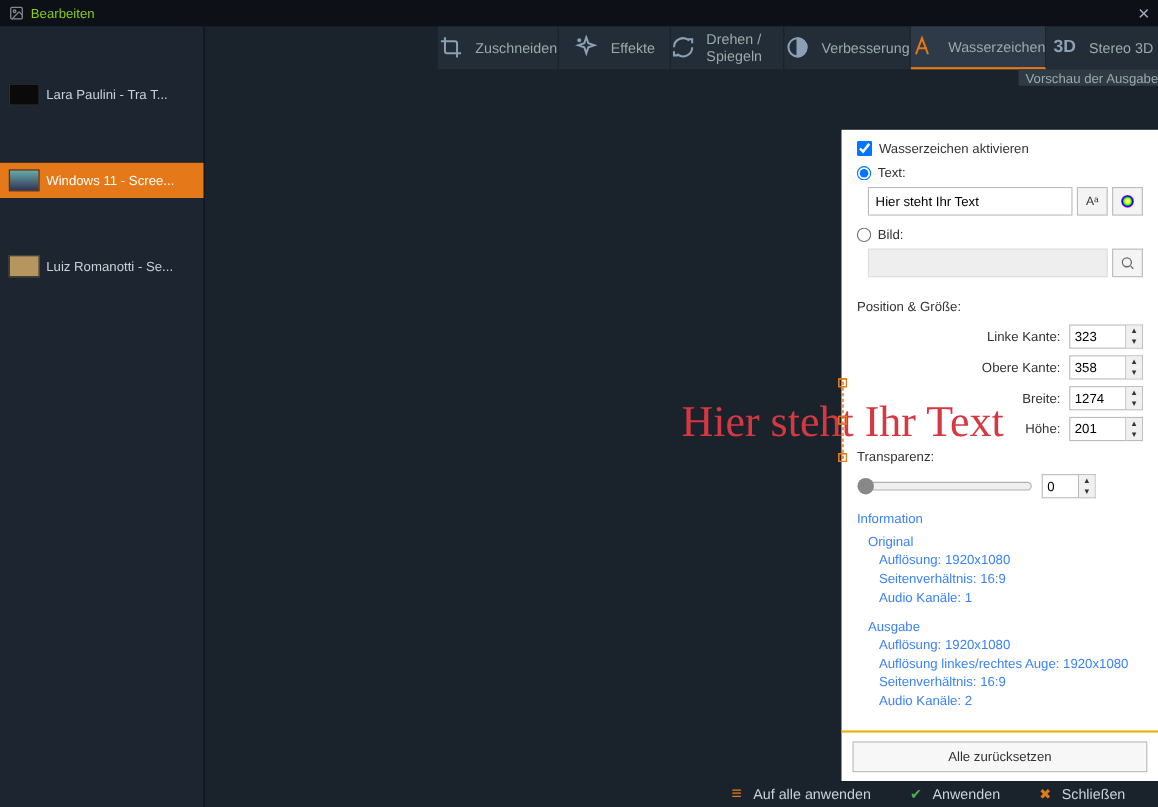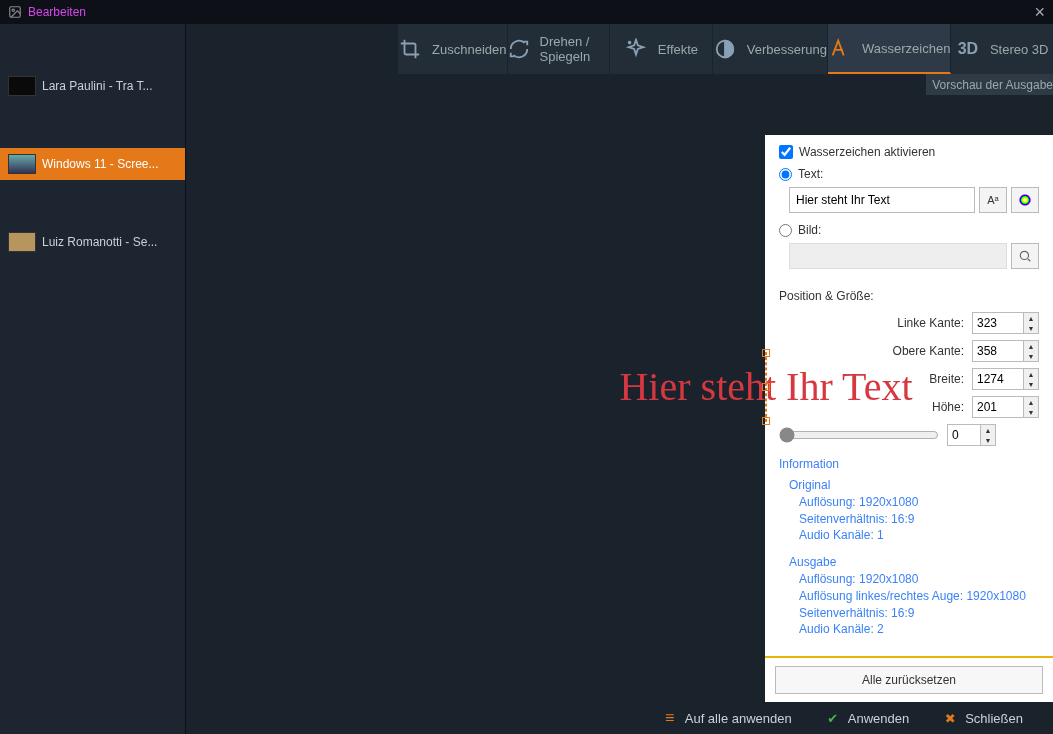--- a/index.html
+++ b/index.html
@@ -1,19 +1,19 @@
 <!DOCTYPE html>
 <html><head>
 <meta charset="utf-8">
 <style>
 * { margin: 0; padding: 0; box-sizing: border-box; font-family: "Segoe UI", Tahoma, sans-serif; }
 html, body { width: 1053px; height: 734px; overflow: hidden; background: #1a232c; color: #c9d1d9; font-size: 12px; }
 
 .titlebar { height: 24px; background: #0d1117; display: flex; align-items: center; justify-content: space-between; padding: 0 8px; }
-.titlebar .title { display: flex; align-items: center; gap: 6px; font-size: 12px; color: #d946ef; }
+.titlebar .title { display: flex; align-items: center; gap: 6px; font-size: 12px; color: #84cc16; }
 .titlebar .close { font-size: 18px; color: #aab; cursor: pointer; }
 
 .body { display: flex; height: calc(100% - 24px); }
 
 .sidebar { width: 186px; background: #1c2530; border-right: 1px solid #0d1117; }
 .file-item { display: flex; align-items: center; padding: 6px 8px; gap: 6px; cursor: pointer; margin-top: 46px; }
 .file-item .thumb { width: 28px; height: 20px; background: #000; border: 1px solid #333; }
 .file-item.sel0 .thumb { background: #0a0a0a; }
 .file-item.sel1 { background: #e57819; color: #fff; }
 .file-item.sel1 .thumb { background: linear-gradient(#6aa, #335); }
@@ -111,36 +111,36 @@
             <svg width="22" height="22" viewBox="0 0 24 24" fill="none" stroke="#8aa0b4" stroke-width="2">
               <path d="M6 2v14a2 2 0 0 0 2 2h14"></path>
               <path d="M18 22V8a2 2 0 0 0-2-2H2"></path>
             </svg>
           </span>
         <span>Zuschneiden</span>
       </div>
       <div class="tool">
         <span class="ic">
             <svg width="22" height="22" viewBox="0 0 24 24" fill="none" stroke="#8aa0b4" stroke-width="2">
+              <path d="M12 2l2 6 6 2-6 2-2 6-2-6-6-2 6-2z"></path>
+              <circle cx="5" cy="5" r="1" fill="#8aa0b4"></circle>
+            </svg>
+          </span>
+        <span>Effekte</span>
+      </div>
+      <div class="tool">
+        <span class="ic">
+            <svg width="22" height="22" viewBox="0 0 24 24" fill="none" stroke="#8aa0b4" stroke-width="2">
               <path d="M3 12a9 9 0 0 1 15-6.7"></path>
               <path d="M21 12a9 9 0 0 1-15 6.7"></path>
               <path d="M17 4h4v4"></path>
               <path d="M7 20H3v-4"></path>
             </svg>
           </span>
         <span>Drehen / Spiegeln</span>
-      </div>
-      <div class="tool">
-        <span class="ic">
-            <svg width="22" height="22" viewBox="0 0 24 24" fill="none" stroke="#8aa0b4" stroke-width="2">
-              <path d="M12 2l2 6 6 2-6 2-2 6-2-6-6-2 6-2z"></path>
-              <circle cx="5" cy="5" r="1" fill="#8aa0b4"></circle>
-            </svg>
-          </span>
-        <span>Effekte</span>
       </div>
       <div class="tool">
         <span class="ic">
             <svg width="22" height="22" viewBox="0 0 24 24" fill="none" stroke="#8aa0b4" stroke-width="2">
               <circle cx="12" cy="12" r="9"></circle>
               <path d="M12 3a9 9 0 0 1 0 18z" fill="#8aa0b4"></path>
             </svg>
           </span>
         <span>Verbesserung</span>
       </div>
@@ -259,20 +259,21 @@
             <div class="lbl">Höhe:</div>
             <div class="spinwrap">
                 <input value="201" style="">
                 <div class="spinners">
                   <div>▲</div>
                   <div>▼</div>
                 </div>
               </div>
           </div>
 
+          <div class="poslabel">Transparenz:</div>
           <div class="frow" style="gap:8px;">
             <input type="range" class="slider" min="0" max="100" value="0" style="">
             <div class="spinwrap">
                 <input style="width: 34px;" value="0">
                 <div class="spinners">
                   <div>▲</div>
                   <div>▼</div>
                 </div>
               </div>
           </div>

